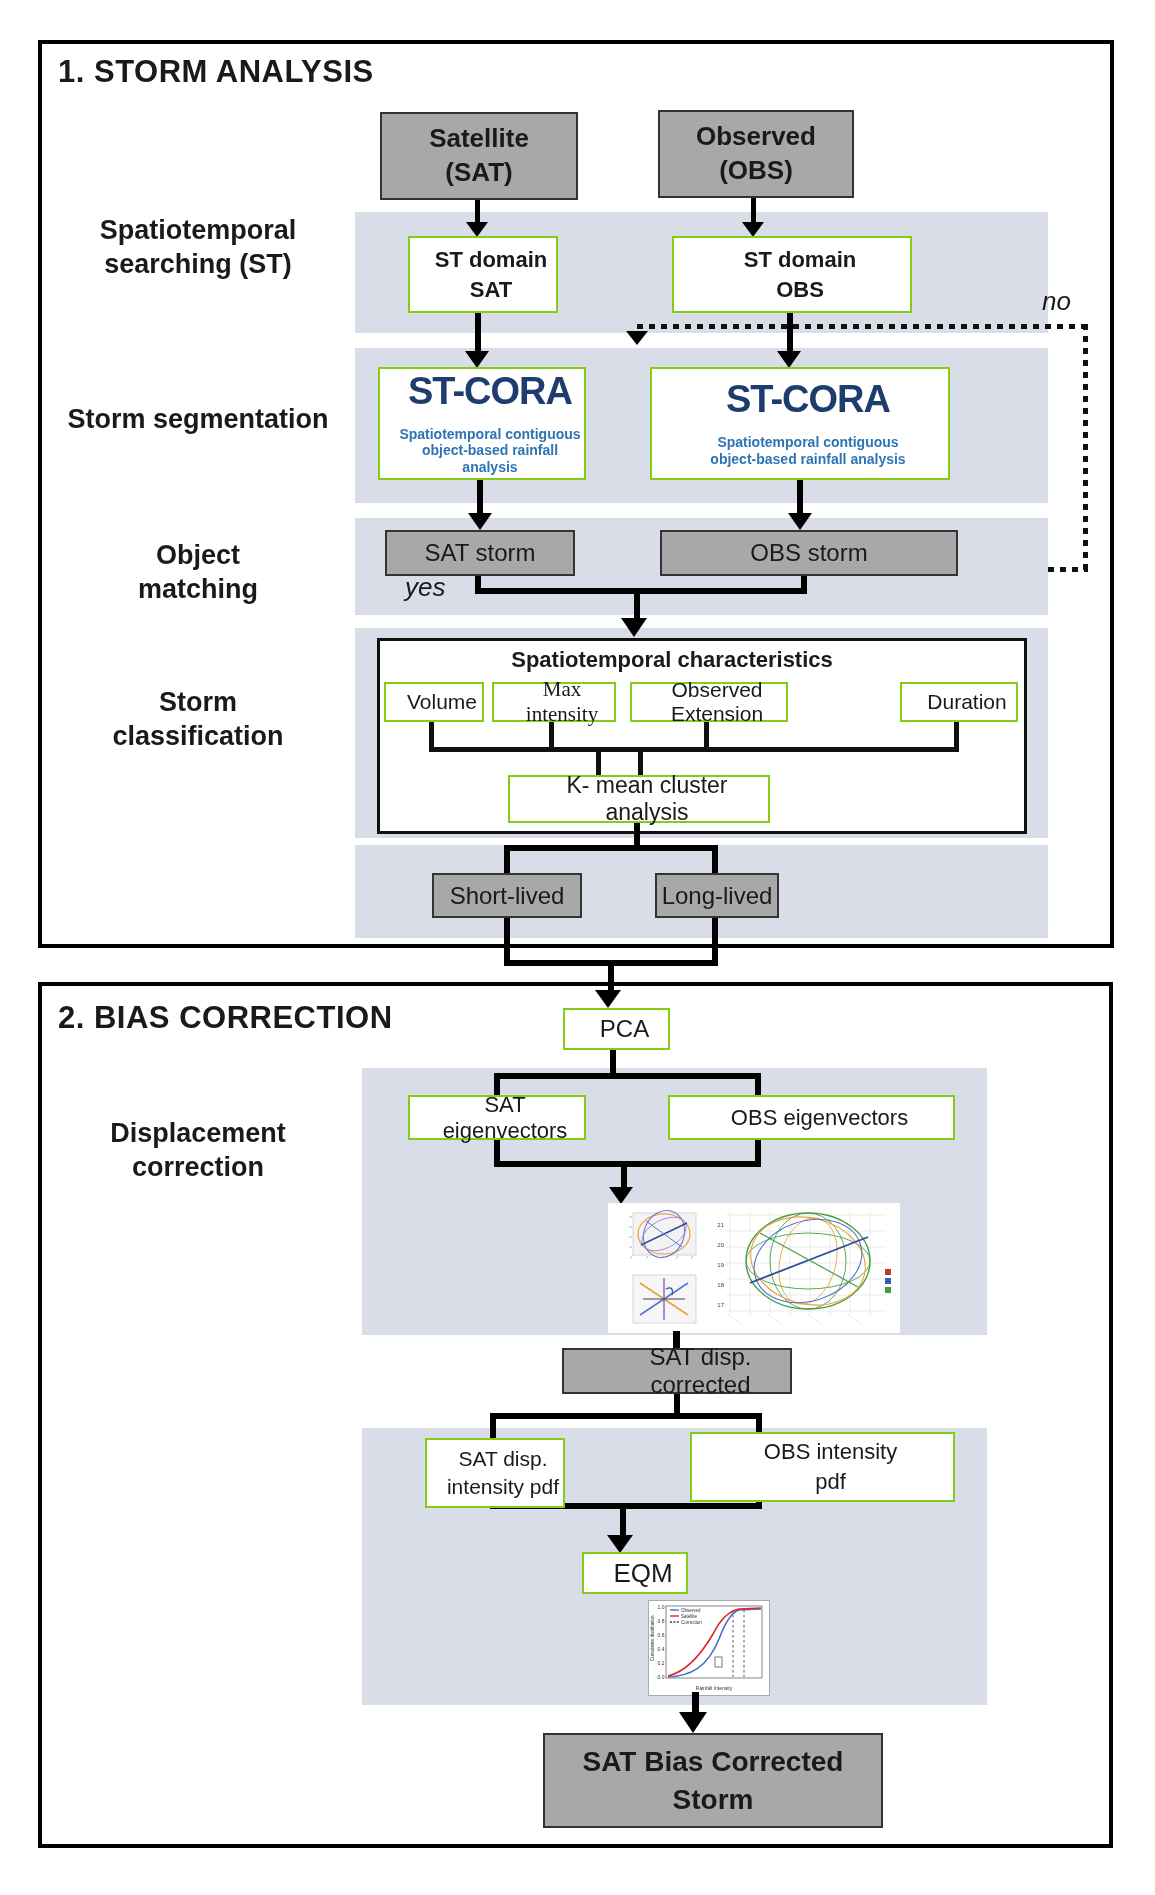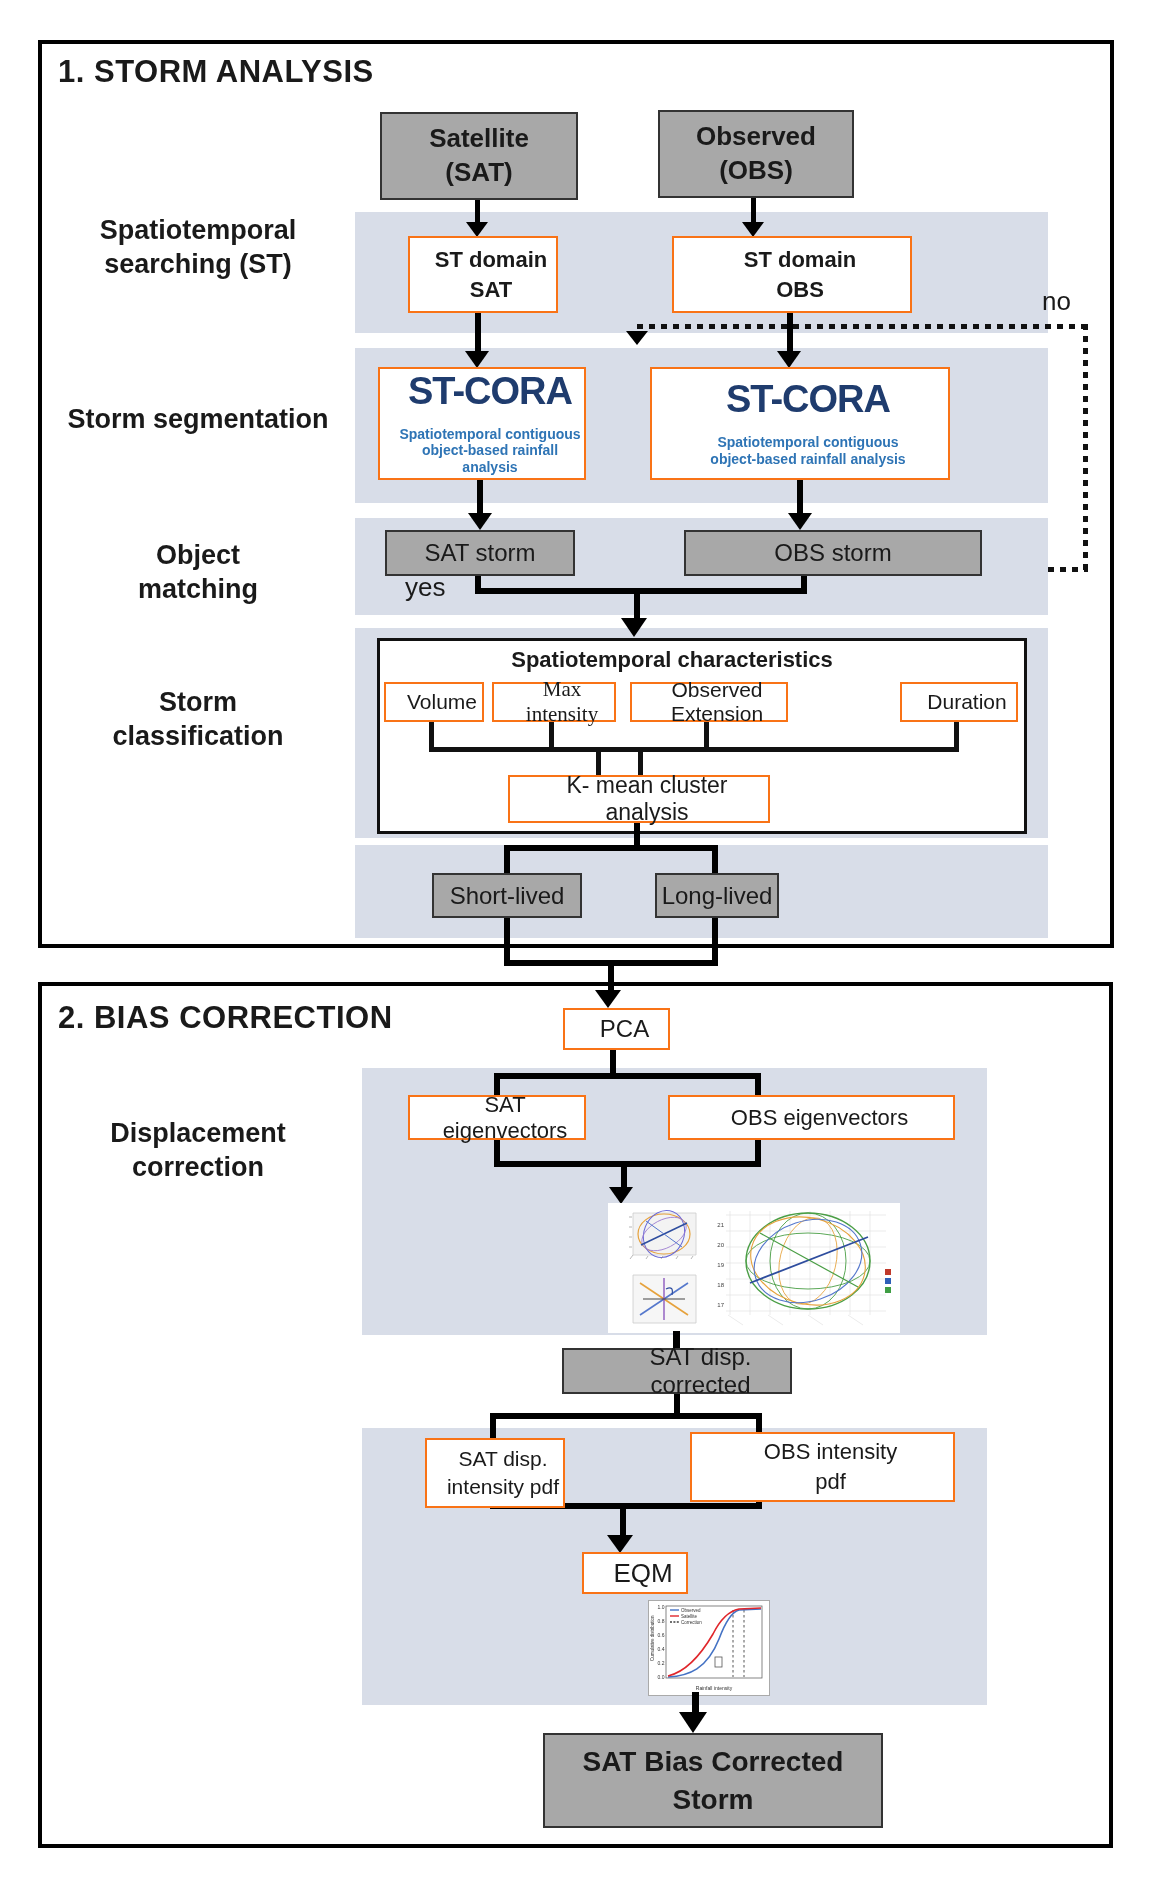--- a/index.html
+++ b/index.html
@@ -5,27 +5,27 @@
   html,body{margin:0;padding:0;background:#fff;}
   #page{position:relative;width:1155px;height:1895px;background:#fff;
         font-family:"Liberation Sans","DejaVu Sans",sans-serif;color:#1a1a1a;overflow:hidden;}
   .abs{position:absolute;box-sizing:border-box;}
   .c{display:flex;align-items:center;justify-content:center;text-align:center;white-space:pre-line;}
   .band{background:#d8dde8;}
   .secbox{border:4px solid #000;}
   .sectitle{font-size:31px;font-weight:bold;letter-spacing:.5px;}
   .rowlabel{font-size:27px;font-weight:bold;line-height:1.25;}
   .gbox{background:#a8a8a8;border:2px solid #333;}
-  .wbox{background:#fff;border:2px solid #f97316;padding-left:16px;}
+  .wbox{background:#fff;border:2px solid #84cc16;padding-left:16px;}
   .line{background:#000;}
   .thin{background:#111;}
   .ahd{width:0;height:0;border-left:12px solid transparent;border-right:12px solid transparent;border-top:17px solid #000;}
   .dot-h{height:5px;background:repeating-linear-gradient(90deg,#111 0 6px,transparent 6px 12px);}
   .dot-v{width:5px;background:repeating-linear-gradient(180deg,#111 0 6px,transparent 6px 12px);}
-  .ital{font-size:26px;}
+  .ital{font-style:italic;font-size:26px;}
   .cora-title{font-size:38px;font-weight:bold;color:#1f3c6e;line-height:1;letter-spacing:-1px;}
   .cora-sub{font-size:14px;font-weight:bold;color:#2e74b5;line-height:1.18;margin-top:16px;}
   svg text{font-family:"Liberation Sans","DejaVu Sans",sans-serif;}
 </style>
 </head>
 <body>
 
 <div id="page">
 
   <div class="abs secbox" style="left:38px;top:40px;width:1076px;height:908px;"></div>
@@ -88,21 +88,21 @@
     <div class="cora-sub" style="white-space:pre-line;">Spatiotemporal contiguous
 object-based rainfall analysis</div>
   </div>
   <div class="abs wbox" style="left:650px;top:367px;width:300px;height:113px;display:flex;flex-direction:column;align-items:center;justify-content:center;text-align:center;">
     <div class="cora-title">ST-CORA</div>
     <div class="cora-sub" style="white-space:pre-line;">Spatiotemporal contiguous
 object-based rainfall analysis</div>
   </div>
 
   <div class="abs c gbox" style="left:385px;top:530px;width:190px;height:46px;font-size:24px;">SAT storm</div>
-  <div class="abs c gbox" style="left:660px;top:530px;width:298px;height:46px;font-size:24px;margin-left:24px;">OBS storm</div>
+  <div class="abs c gbox" style="left:660px;top:530px;width:298px;height:46px;font-size:24px;">OBS storm</div>
 
   <div class="abs" style="left:377px;top:638px;width:650px;height:196px;background:#fff;border:3px solid #111;"></div>
   <div class="abs c" style="left:387px;top:646px;width:570px;height:28px;font-size:22px;font-weight:bold;">Spatiotemporal characteristics</div>
 
   <div class="abs thin" style="left:429px;top:722px;width:5px;height:27px;"></div>
   <div class="abs thin" style="left:549px;top:722px;width:5px;height:27px;"></div>
   <div class="abs thin" style="left:704px;top:722px;width:5px;height:27px;"></div>
   <div class="abs thin" style="left:954px;top:722px;width:5px;height:27px;"></div>
   <div class="abs thin" style="left:429px;top:747px;width:530px;height:5px;"></div>
   <div class="abs thin" style="left:596px;top:752px;width:5px;height:23px;"></div>

